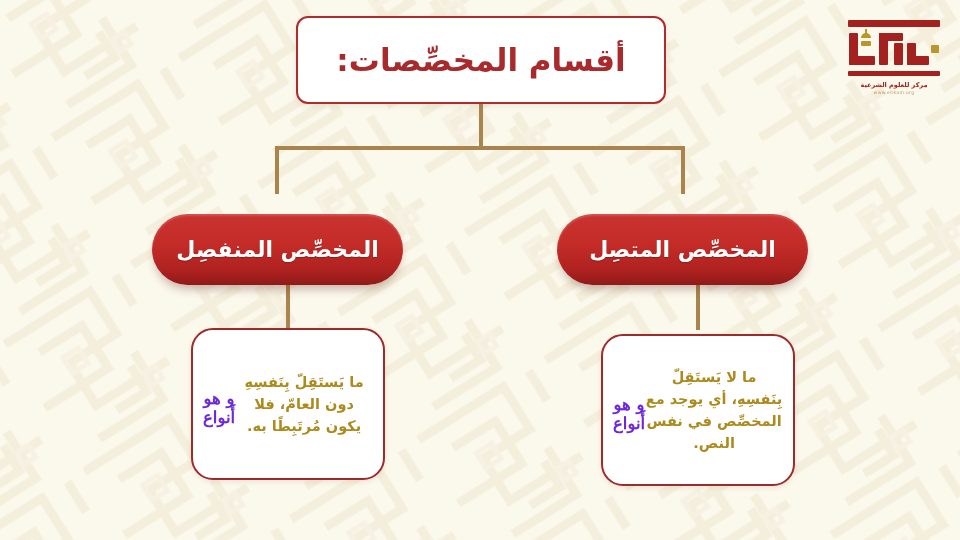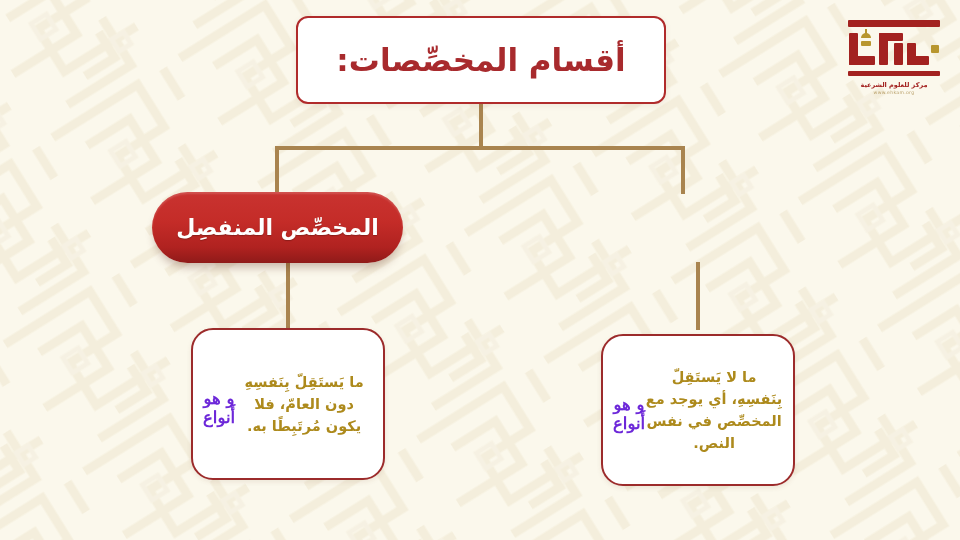--- a/index.html
+++ b/index.html
@@ -120,20 +120,21 @@
     height: 71px;
     border-radius: 36px;
     box-sizing: border-box;
     display: flex;
     align-items: center;
     justify-content: center;
     background: linear-gradient(180deg, #C93330 0%, #C42C28 42%, #B02220 78%, #8F1A19 100%);
     box-shadow:
       0 7px 10px -3px rgba(90,40,25,0.33),
       inset 0 2px 2px rgba(255,255,255,0.16);
+    margin-top: 22px;
   }
   .pill::after {
     content: "";
     position: absolute;
     left: 6px; right: 6px;
     bottom: -4px;
     height: 12px;
     border-radius: 50%;
     background: rgba(120,70,45,0.16);
     filter: blur(4px);
@@ -261,20 +262,23 @@
   </div>
 
   <div class="title-box">
     <div class="title-text">أقسام المخصِّصات:</div>
   </div>
 
   <div class="pill pill-left">
     <div class="pill-text">المخصِّص المنفصِل</div>
   </div>
 
+  <div class="pill pill-right">
+    <div class="pill-text">المخصِّص المتصِل</div>
+  </div>
 
   <div class="leaf leaf-left">
     <p class="leaf-body">ما يَستَقِلّ بِنَفسِهِ دون العامّ، فلا يكون مُرتَبِطًا به.</p>
     <div class="leaf-foot">و هو أَنواع</div>
   </div>
 
   <div class="leaf leaf-right">
     <p class="leaf-body">ما لا يَستَقِلّ بِنَفسِهِ، أي يوجد مع المخصِّص في نفس النص.</p>
     <div class="leaf-foot">و هو أَنواع</div>
   </div>

